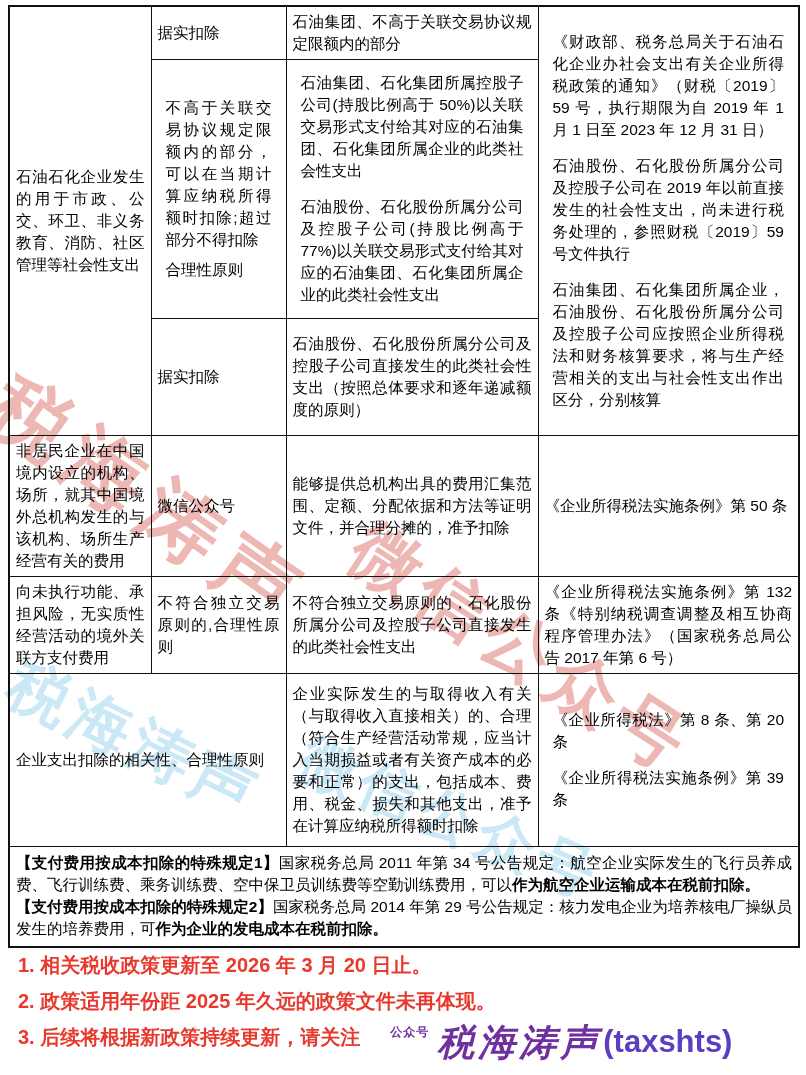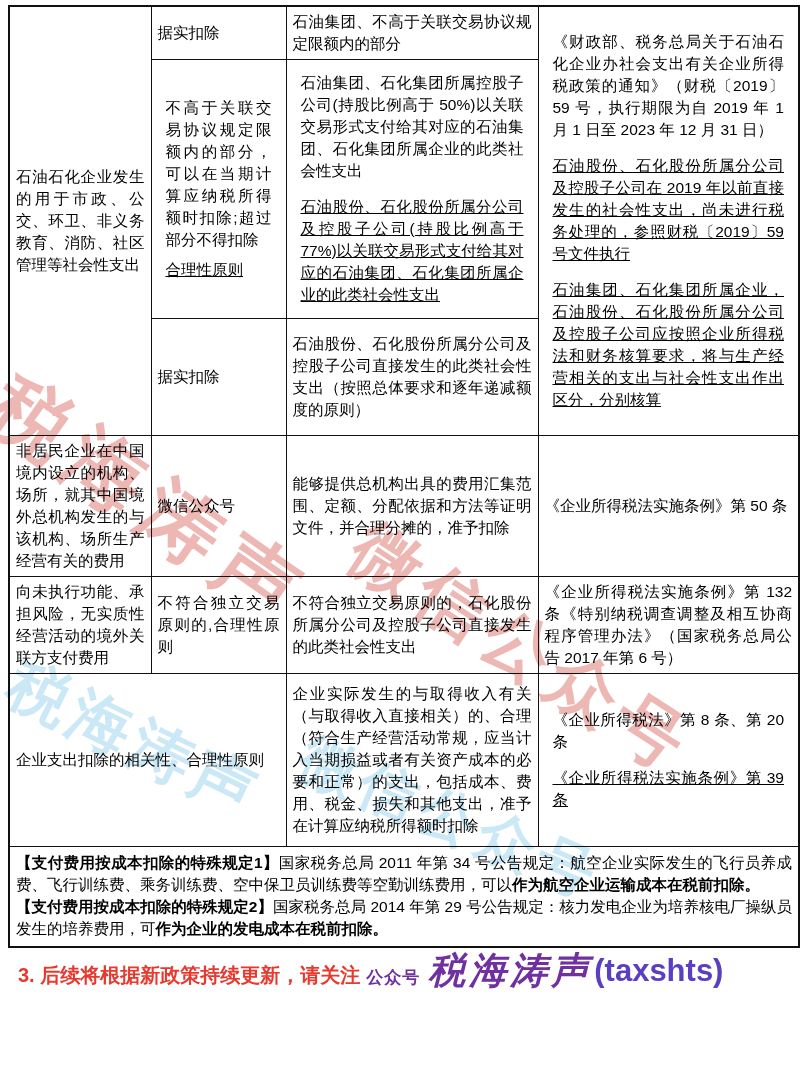--- a/index.html
+++ b/index.html
@@ -58,41 +58,41 @@
     border: 1.5px solid #111;
     font-size: 15.5px;
     line-height: 22px;
     color: #000;
     vertical-align: middle;
     padding: 4px 6px;
     text-align: justify;
     overflow: hidden;
   }
   td p { margin: 8px; }
-  td p + p { margin-top: 14px; text-decoration: underline; }
+  td p + p { margin-top: 14px; }
   td .tight + .tight { margin-top: 0; }
   .notes-cell { font-size: 16.5px; line-height: 25px; padding: 6px 7px; }
   .notes-cell .head, .notes-cell b { font-weight: bold; }
 
   
   .footnotes {
     position: absolute;
     left: 18px; top: 952px;
     z-index: 2;
     width: 780px;
     color: #e8392e;
     font-weight: bold;
     font-size: 20px;
   }
   .footnotes .fn-line { margin-bottom: 9px; white-space: nowrap; }
-  .fn-line-3 { display: flex; align-items: flex-end; white-space: nowrap; }
+  .fn-line-3 { display: flex; align-items: flex-start; white-space: nowrap; }
   .acct-label {
     color: #7030a0;
-    font-size: 17px;
-    margin-left: 6px;
+    font-size: 12px;
+    margin-left: 30px;
     letter-spacing: 1px;
   }
   .acct-name {
     color: #7030a0;
     font-family: "DejaVu Serif", serif;
     font-style: italic;
     font-weight: bold;
     font-size: 37px;
     margin-left: 8px;
     letter-spacing: 4px;
@@ -174,20 +174,22 @@
       <tr style="height:100px">
         <td colspan="4" class="notes-cell">
           <div><span class="head">【支付费用按成本扣除的特殊规定1】</span><span>国家税务总局 2011 年第 34 号公告规定：航空企业实际发生的飞行员养成费、飞行训练费、乘务训练费、空中保卫员训练费等空勤训练费用，可以</span><b>作为航空企业运输成本在税前扣除。</b></div>
           <div><span class="head">【支付费用按成本扣除的特殊规定2】</span><span>国家税务总局 2014 年第 29 号公告规定：核力发电企业为培养核电厂操纵员发生的培养费用，可</span><b>作为企业的发电成本在税前扣除。</b></div>
         </td>
       </tr>
     </tbody>
   </table>
 
   <div class="footnotes">
+    <div class="fn-line">1. 相关税收政策更新至 2026 年 3 月 20 日止。</div>
+    <div class="fn-line">2. 政策适用年份距 2025 年久远的政策文件未再体现。</div>
     <div class="fn-line fn-line-3">
       <span>3. 后续将根据新政策持续更新，请关注</span>
       <span class="acct-label">公众号</span>
       <span class="acct-name">税海涛声</span>
       <span class="acct-id">(taxshts)</span>
     </div>
   </div>
 
 
 </div>

